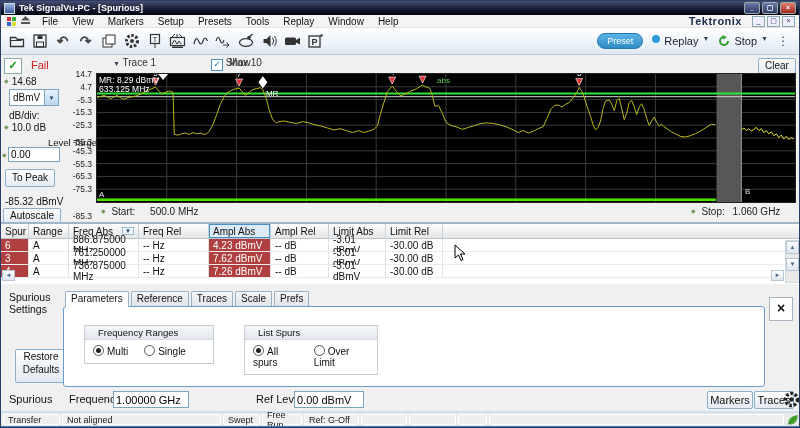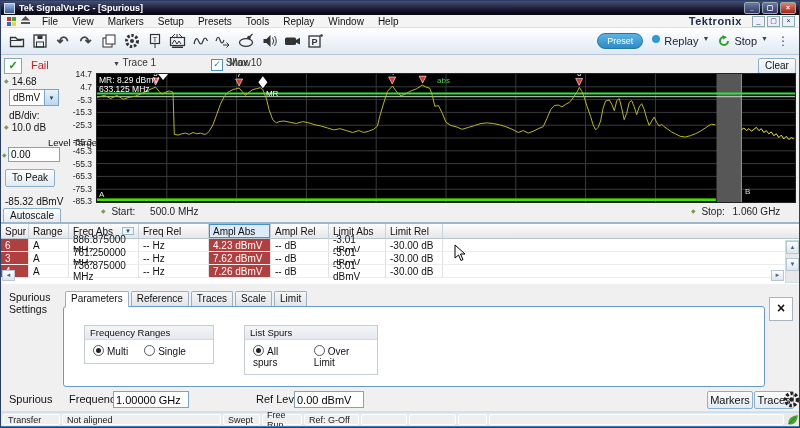--- a/index.html
+++ b/index.html
@@ -82,21 +82,21 @@
     background:linear-gradient(#fdfdfd,#dde5ee);border:1px solid #b8c6d4;color:#468;}
   
   .settings-title{position:absolute;left:8px;top:290px;width:46px;font-size:10.5px;line-height:12px;}
   .tabs{position:absolute;left:64px;top:290px;display:flex;gap:2px;}
   .tab{border:1px solid #9ab0c4;border-bottom:none;background:linear-gradient(#f6f6f6,#dfe3e8);
     font-size:10px;padding:1px 5px;border-radius:2px 2px 0 0;position:relative;}
   .tab.active{background:#fff;z-index:3;padding-bottom:3px;}
   .settings-box{position:absolute;left:62px;top:305px;width:700px;height:79px;background:#fff;
     border:1px solid #6a9acb;border-radius:3px;z-index:1;}
   .groupbox{position:absolute;top:18px;width:128px;border:1px solid #c6ccd4;background:#fff;}
-  .gb-title{background:linear-gradient(#f4f6f8,#e4e8ee);border-bottom:1px solid #d5dae0;font-size:9.5px;padding:1px 5px;}
+  .gb-title{background:linear-gradient(#f4f6f8,#e4e8ee);border-bottom:1px solid #d5dae0;font-size:9.5px;padding:1px 13px;}
   .gb-body{display:flex;gap:16px;padding:5px 8px 6px 8px;font-size:10px;align-items:center;}
   .radio{display:inline-block;width:9px;height:9px;border:1px solid #555;border-radius:50%;background:#fff;
     vertical-align:-1px;margin-right:3px;position:relative;}
   .radio.on::after{content:"";position:absolute;left:2px;top:2px;width:5px;height:5px;border-radius:50%;background:#222;}
   .closex{position:absolute;left:768px;top:296px;width:22px;height:22px;background:#fff;border:1px solid #a8b4c0;
     font-size:14px;font-weight:bold;text-align:center;line-height:20px;z-index:4;}
   .restore{position:absolute;left:14px;top:348px;width:50px;height:32px;line-height:13px;}
   
   .freqrow{position:absolute;top:390px;width:100%;height:20px;font-size:11px;}
   .statusbar{position:absolute;left:0;top:410px;width:800px;height:15px;background:#e9e9e9;
@@ -282,21 +282,21 @@
   <span class="ytick" style="top:68px;">14.7</span>
   <span class="ytick" style="top:80.8px;">4.7</span>
   <span class="ytick" style="top:93.6px;">-5.3</span>
   <span class="ytick" style="top:106.4px;">-15.3</span>
   <span class="ytick" style="top:119.2px;">-25.3</span>
   <span class="ytick" style="top:136px;">-35.3</span>
   <span class="ytick" style="top:144.8px;">-45.3</span>
   <span class="ytick" style="top:157.6px;">-55.3</span>
   <span class="ytick" style="top:170.4px;">-65.3</span>
   <span class="ytick" style="top:183.2px;">-75.3</span>
-  <span class="ytick" style="top:195px;">-85.3</span>
+  <span class="ytick" style="top:210px;">-85.3</span>
 
   <div class="chart">
     <svg id="specsvg" width="698" height="128" viewBox="0 0 698 128">
         <line x1="69.8" y1="0" x2="69.8" y2="128" stroke="#3b3b3b"></line>
         <line x1="139.6" y1="0" x2="139.6" y2="128" stroke="#3b3b3b"></line>
         <line x1="209.4" y1="0" x2="209.4" y2="128" stroke="#3b3b3b"></line>
         <line x1="279.2" y1="0" x2="279.2" y2="128" stroke="#3b3b3b"></line>
         <line x1="349.0" y1="0" x2="349.0" y2="128" stroke="#3b3b3b"></line>
         <line x1="418.8" y1="0" x2="418.8" y2="128" stroke="#3b3b3b"></line>
         <line x1="488.6" y1="0" x2="488.6" y2="128" stroke="#3b3b3b"></line>
@@ -425,39 +425,40 @@
   <svg class="abs cursor" style="left:453px;top:243px;" width="12" height="18" viewBox="0 0 12 18">
     <polygon points="1,1 1,14 4.5,11 7,16.5 9,15.5 6.5,10 11,10" fill="#fff" stroke="#000" stroke-width="1"></polygon>
   </svg>
 
   <span class="settings-title">Spurious Settings</span>
   <div class="tabs">
     <span class="tab active">Parameters</span>
     <span class="tab">Reference</span>
     <span class="tab">Traces</span>
     <span class="tab">Scale</span>
-    <span class="tab">Limit</span>
+    <span class="tab">Prefs</span>
   </div>
   <div class="settings-box">
     <div class="groupbox" style="left:20px;">
       <div class="gb-title">Frequency Ranges</div>
       <div class="gb-body">
         <span><span class="radio on"></span><span>Multi</span></span>
         <span><span class="radio"></span><span>Single</span></span>
       </div>
     </div>
     <div class="groupbox" style="left:180px;width:132px;">
       <div class="gb-title">List Spurs</div>
       <div class="gb-body" style="gap:12px;">
         <span><span class="radio on"></span><span>All spurs</span></span>
         <span><span class="radio"></span><span>Over Limit</span></span>
       </div>
     </div>
   </div>
   <span class="closex">×</span>
+  <span class="btn restore">Restore Defaults</span>
 
   <div class="freqrow">
     <span class="abs" style="left:8px;top:2px;">Spurious</span>
     <span class="abs" style="left:68px;top:2px;">Frequency</span>
     <input class="smallinput abs" style="left: 112px; top: 0px; width: 70px; height: 15px; font-size: 11px;" value="1.00000 GHz">
     <span class="abs" style="left:255px;top:2px;">Ref Lev</span>
     <input class="smallinput abs" style="left: 293px; top: 0px; width: 64px; height: 15px; font-size: 11px;" value="0.00 dBmV">
     <span class="btn abs" style="left:706px;top:0;width:44px;height:16px;line-height:16px;font-size:11px;">Markers</span>
     <span class="btn abs" style="left:753px;top:0;width:38px;height:16px;line-height:16px;font-size:11px;">Traces</span>
     <svg class="abs" style="left:782px;top:0;" width="17" height="17" viewBox="0 0 17 17">

